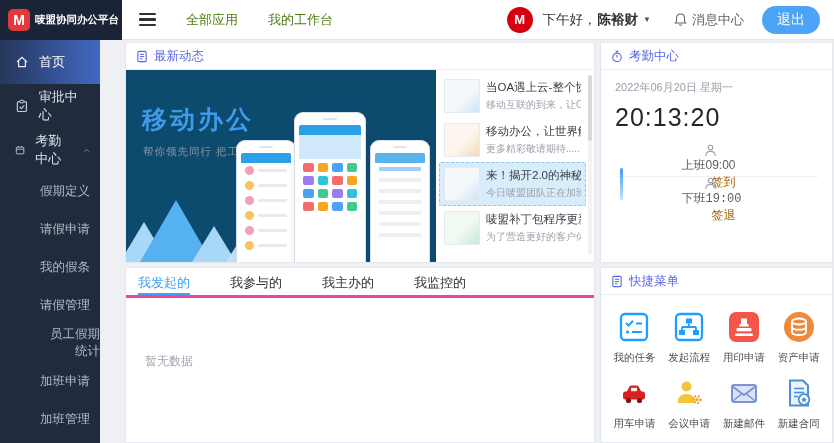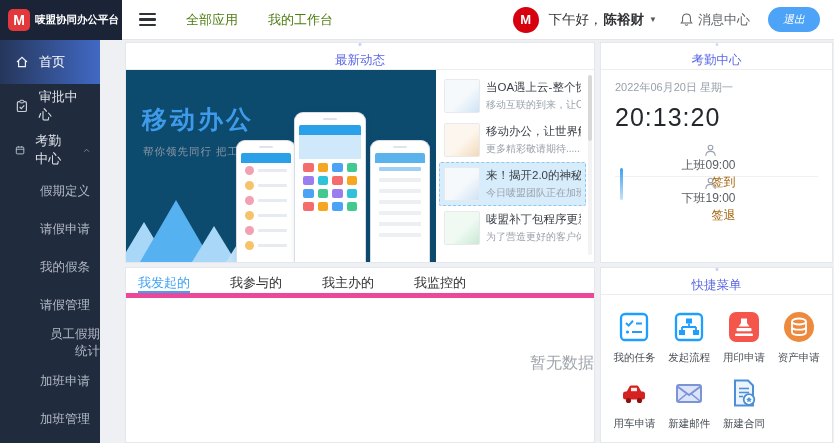--- a/index.html
+++ b/index.html
@@ -20,34 +20,34 @@
   .hamburger span { width:17px; height:2.5px; background:#2f3338; border-radius:1px; }
   .topnav { display:flex; gap:30px; margin-left:26px; font-size:13px; color:#4d7c0f; }
   .topnav div { cursor:pointer; }
   .topbar-right { margin-left:auto; display:flex; align-items:center; padding-right:14px; }
   .avatar { width:26px; height:26px; border-radius:50%; background:#d6000f; color:#fff;
             display:flex; align-items:center; justify-content:center; font-weight:bold; font-size:13px; }
   .greeting { margin-left:10px; font-size:13.5px; color:#303133; cursor:pointer; display:flex; align-items:center; }
   .greeting b { margin-left:1px; }
   .caret { font-size:8px; color:#555; margin-left:5px; }
   .msg { display:flex; align-items:center; gap:4px; margin-left:22px; color:#606266; font-size:13px; cursor:pointer; }
-  .logout-btn { margin-left:18px; background:#4da3f7; color:#fff; border:none; font-size:11px;
-                padding:5px 15px; border-radius:14px; cursor:pointer;font-style:italic; }
+  .logout-btn { margin-left:18px; background:#4da3f7; color:#fff; border:none; font-size:14px;
+                padding:5px 15px; border-radius:14px; cursor:pointer; }
   
   .sidebar { position:absolute; left:0; top:40px; width:100px; bottom:0; background:#202b3d; }
   .side-item { height:44px; display:flex; align-items:center; padding:0 10px 0 15px; gap:10px;
                color:#dde1e8; font-size:13px; cursor:pointer; }
   .side-item.active { background:linear-gradient(90deg,#25365a 0%,#4169c4 100%); color:#fff; }
   .side-item .chev { margin-left:auto; }
   .side-sub { height:38px; display:flex; align-items:center; padding-left:40px;
               color:#b3bac6; font-size:12.5px; cursor:pointer;text-align:right; }
   
   .panel { position:absolute; background:#fff; border:1px solid #e4e7eb; }
   .panel-hd { height:27px; display:flex; align-items:center; padding:0 10px; gap:6px;
-              border-bottom:1px solid #ededed; color:#5a67e6; font-size:12.5px;flex-direction:column; }
+              border-bottom:1px solid #ededed; color:#5a67e6; font-size:12.5px; }
   .p-news  { left:125px; top:42px;  width:470px; height:221px; }
   .p-tasks { left:125px; top:267px; width:470px; height:176px; }
   .p-att   { left:600px; top:42px;  width:233px; height:221px; }
   .p-quick { left:600px; top:267px; width:233px; height:176px; }
   
   .news-body { display:flex; height:192px; }
   .banner { flex:1; position:relative; overflow:hidden; background:#0c4a6e; }
   .banner-title { position:absolute; left:16px; top:33px; font-size:25px; font-weight:bold;
                   color:#3f9bea; letter-spacing:3px; }
   .banner-sub { position:absolute; left:17px; top:75px; font-size:10.5px; color:#8c96a5; letter-spacing:1px; }
@@ -88,34 +88,34 @@
   .news-thumb { width:36px; height:34px; flex-shrink:0; border:1px solid #e6eaef; border-radius:2px;
                 background:linear-gradient(135deg,#f6f9fc 55%,#cfe3f5 100%); }
   .news-item:nth-child(2) .news-thumb { background:linear-gradient(135deg,#fdf6ee 55%,#f3d9b8 100%); }
   .news-item:nth-child(4) .news-thumb { background:linear-gradient(135deg,#f0faf3 55%,#c9e9d4 100%); }
   .news-txt { flex:1; min-width:0; }
   .news-title { font-size:11.5px; color:#383d44; white-space:nowrap; overflow:hidden; }
   .news-desc { font-size:10px; color:#9aa1ab; white-space:nowrap; overflow:hidden; margin-top:3px; }
   .scrollbar { position:absolute; right:2px; top:5px; width:4px; height:180px; background:#f3f3f3; border-radius:2px; }
   .scroll-thumb { width:4px; height:66px; background:#d8d8d8; border-radius:2px; }
   
-  .tabs { display:flex; height:30px; border-bottom:5px solid #ec4899; padding-left:12px; }
+  .tabs { display:flex; height:30px; border-bottom:3px solid #ec4899; padding-left:12px; }
   .tab { margin-right:40px; font-size:13px; line-height:29px; color:#303133; cursor:pointer;
          border-bottom:2px solid transparent; }
   .tab.active { color:#3ea2f6; border-bottom-color:#3ea2f6; }
-  .empty { text-align:right; font-size:16px; color:#a0a6ad; padding-top:55px;padding-left:19px; }
+  .empty { text-align:left; font-size:12px; color:#a0a6ad; padding-top:55px;padding-left:19px; }
   
   .att-body { padding:10px 14px 0; }
   .att-date { font-size:11px; color:#98a0aa; }
   .att-clock { font-size:25px; color:#24282d; font-weight:500; margin:8px 0 12px; letter-spacing:1px; }
   .att-timeline { position:relative; }
   .att-line { position:absolute; left:5px; top:24px; height:32px; width:3px; border-radius:2px;
               background:linear-gradient(#3f9ef3,#c4e2fa); }
   .att-row { display:flex; align-items:center; height:32px;flex-direction:column; }
-  .att-row + .att-row { border-top:1px solid #f0f0f0; margin-left:0; }
+  .att-row + .att-row { border-top:1px solid #f0f0f0; margin-left:0;font-family:Liberation Mono, monospace; }
   .att-row .person { width:13px; margin-right:12px; flex-shrink:0; }
   .att-label { font-size:12px; color:#5a5f66; width:70px; }
   .att-link { font-size:12px; color:#a16207; cursor:pointer; margin-left:14px; }
   
   .quick-grid { display:grid; grid-template-columns:repeat(4,1fr); row-gap:12px; padding:16px 6px 0; }
   .quick-item { display:flex; flex-direction:column; align-items:center; gap:8px; cursor:pointer; }
   .quick-label { font-size:10.5px; color:#4a4f57; white-space:nowrap; }
 </style>
 </head>
 <body>
@@ -415,20 +415,29 @@
         <path d="M8.5 15 l3-5.5 c.3-.6.9-1 1.6-1 h5.8 c.7 0 1.3.4 1.6 1 l3 5.5 z" fill="#d42222"></path>
         <rect x="5" y="14.5" width="22" height="8" rx="2.5" fill="#d42222"></rect>
         <rect x="13" y="10.8" width="6" height="3.4" fill="#fce9e9"></rect>
         <circle cx="10.5" cy="23.5" r="2.6" fill="#8b1212"></circle>
         <circle cx="21.5" cy="23.5" r="2.6" fill="#8b1212"></circle>
       </svg>
       <span class="quick-label">用车申请</span>
     </div>
     <div class="quick-item">
       <svg width="32" height="32" viewBox="0 0 32 32">
+        <circle cx="13.5" cy="9.5" r="5" fill="#f3c53a"></circle>
+        <path d="M4.5 26 c0-6 4-9 9-9 s9 3 9 9 z" fill="#f3c53a"></path>
+        <circle cx="24" cy="22.5" r="3.4" fill="none" stroke="#eda52a" stroke-width="2.6" stroke-dasharray="1.6 1.7"></circle>
+        <circle cx="24" cy="22.5" r="1.5" fill="#eda52a"></circle>
+      </svg>
+      <span class="quick-label">会议申请</span>
+    </div>
+    <div class="quick-item">
+      <svg width="32" height="32" viewBox="0 0 32 32">
         <rect x="4" y="8" width="24" height="17" rx="2" fill="#dbe4f8" stroke="#7c93d8" stroke-width="2"></rect>
         <path d="M4.5 9.5 L16 18 L27.5 9.5" fill="none" stroke="#7c93d8" stroke-width="2"></path>
         <path d="M5 24 l8.5-7 M27 24 l-8.5-7" fill="none" stroke="#7c93d8" stroke-width="1.6"></path>
       </svg>
       <span class="quick-label">新建邮件</span>
     </div>
     <div class="quick-item">
       <svg width="32" height="32" viewBox="0 0 32 32">
         <path d="M7 3.5 h13 l5 5 V28.5 H7 z" fill="#eef4fc" stroke="#4a8fd8" stroke-width="2"></path>
         <line x1="11" y1="11.5" x2="21" y2="11.5" stroke="#4a8fd8" stroke-width="1.6"></line>

